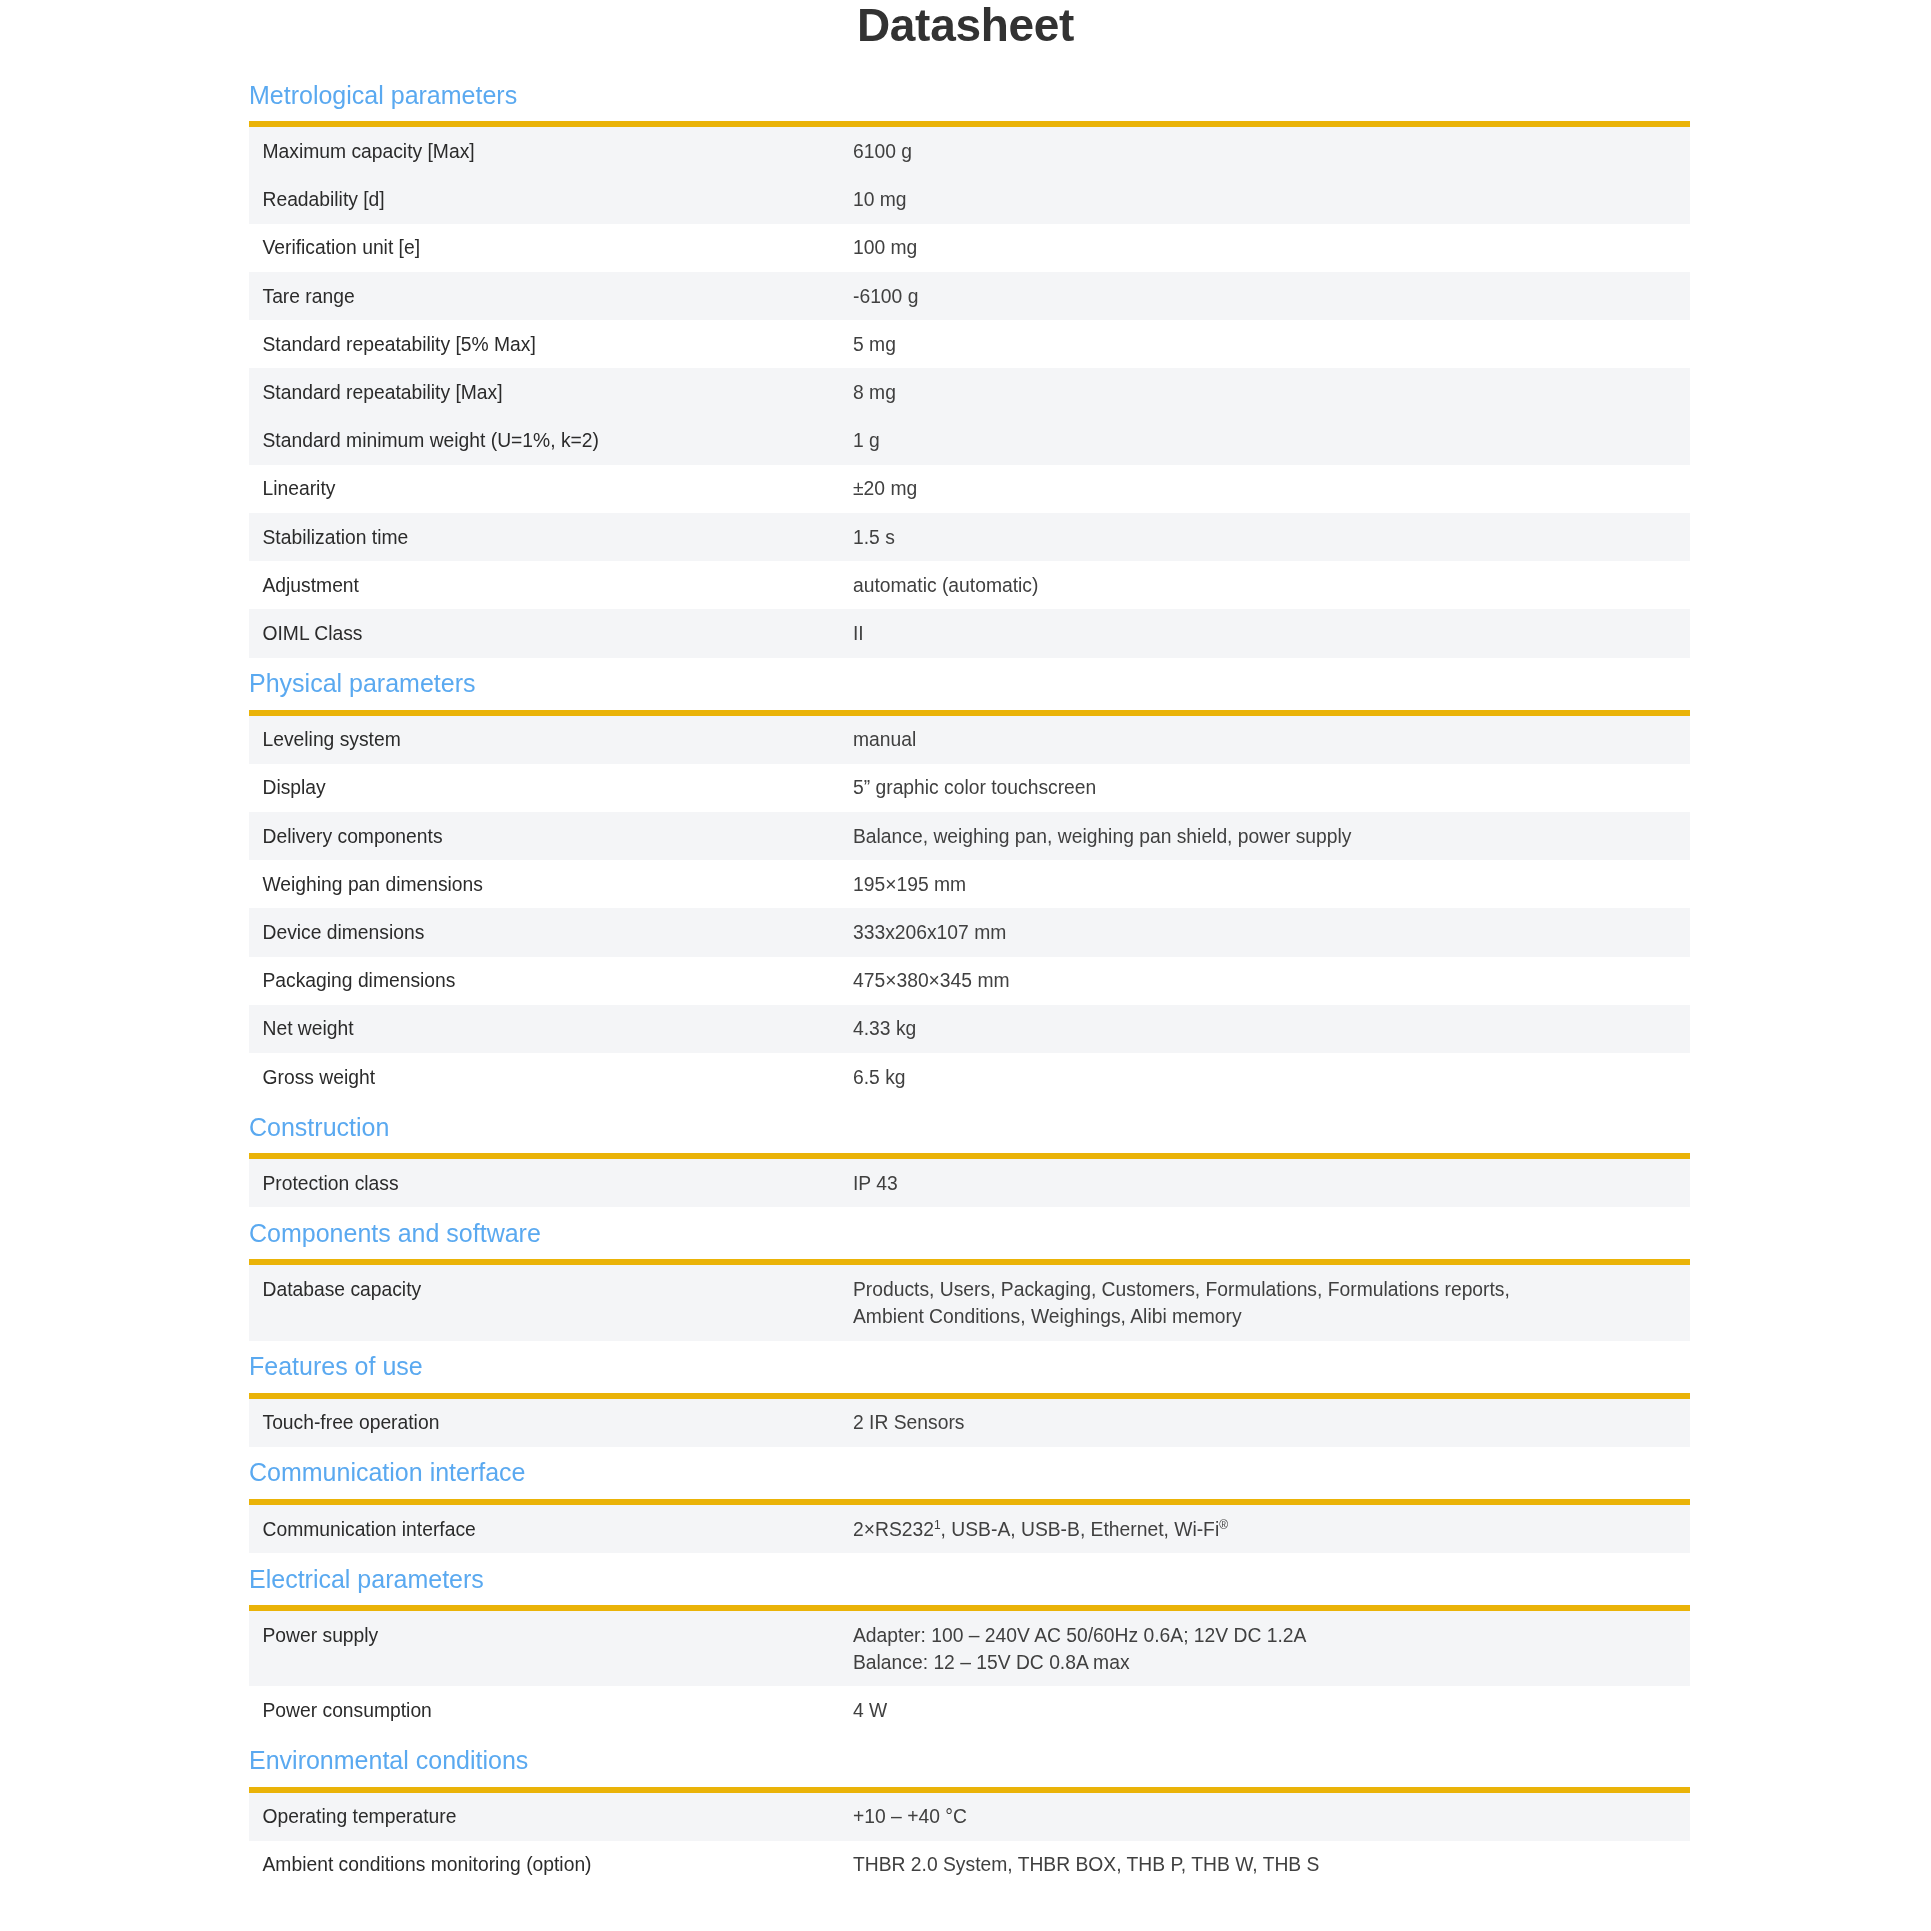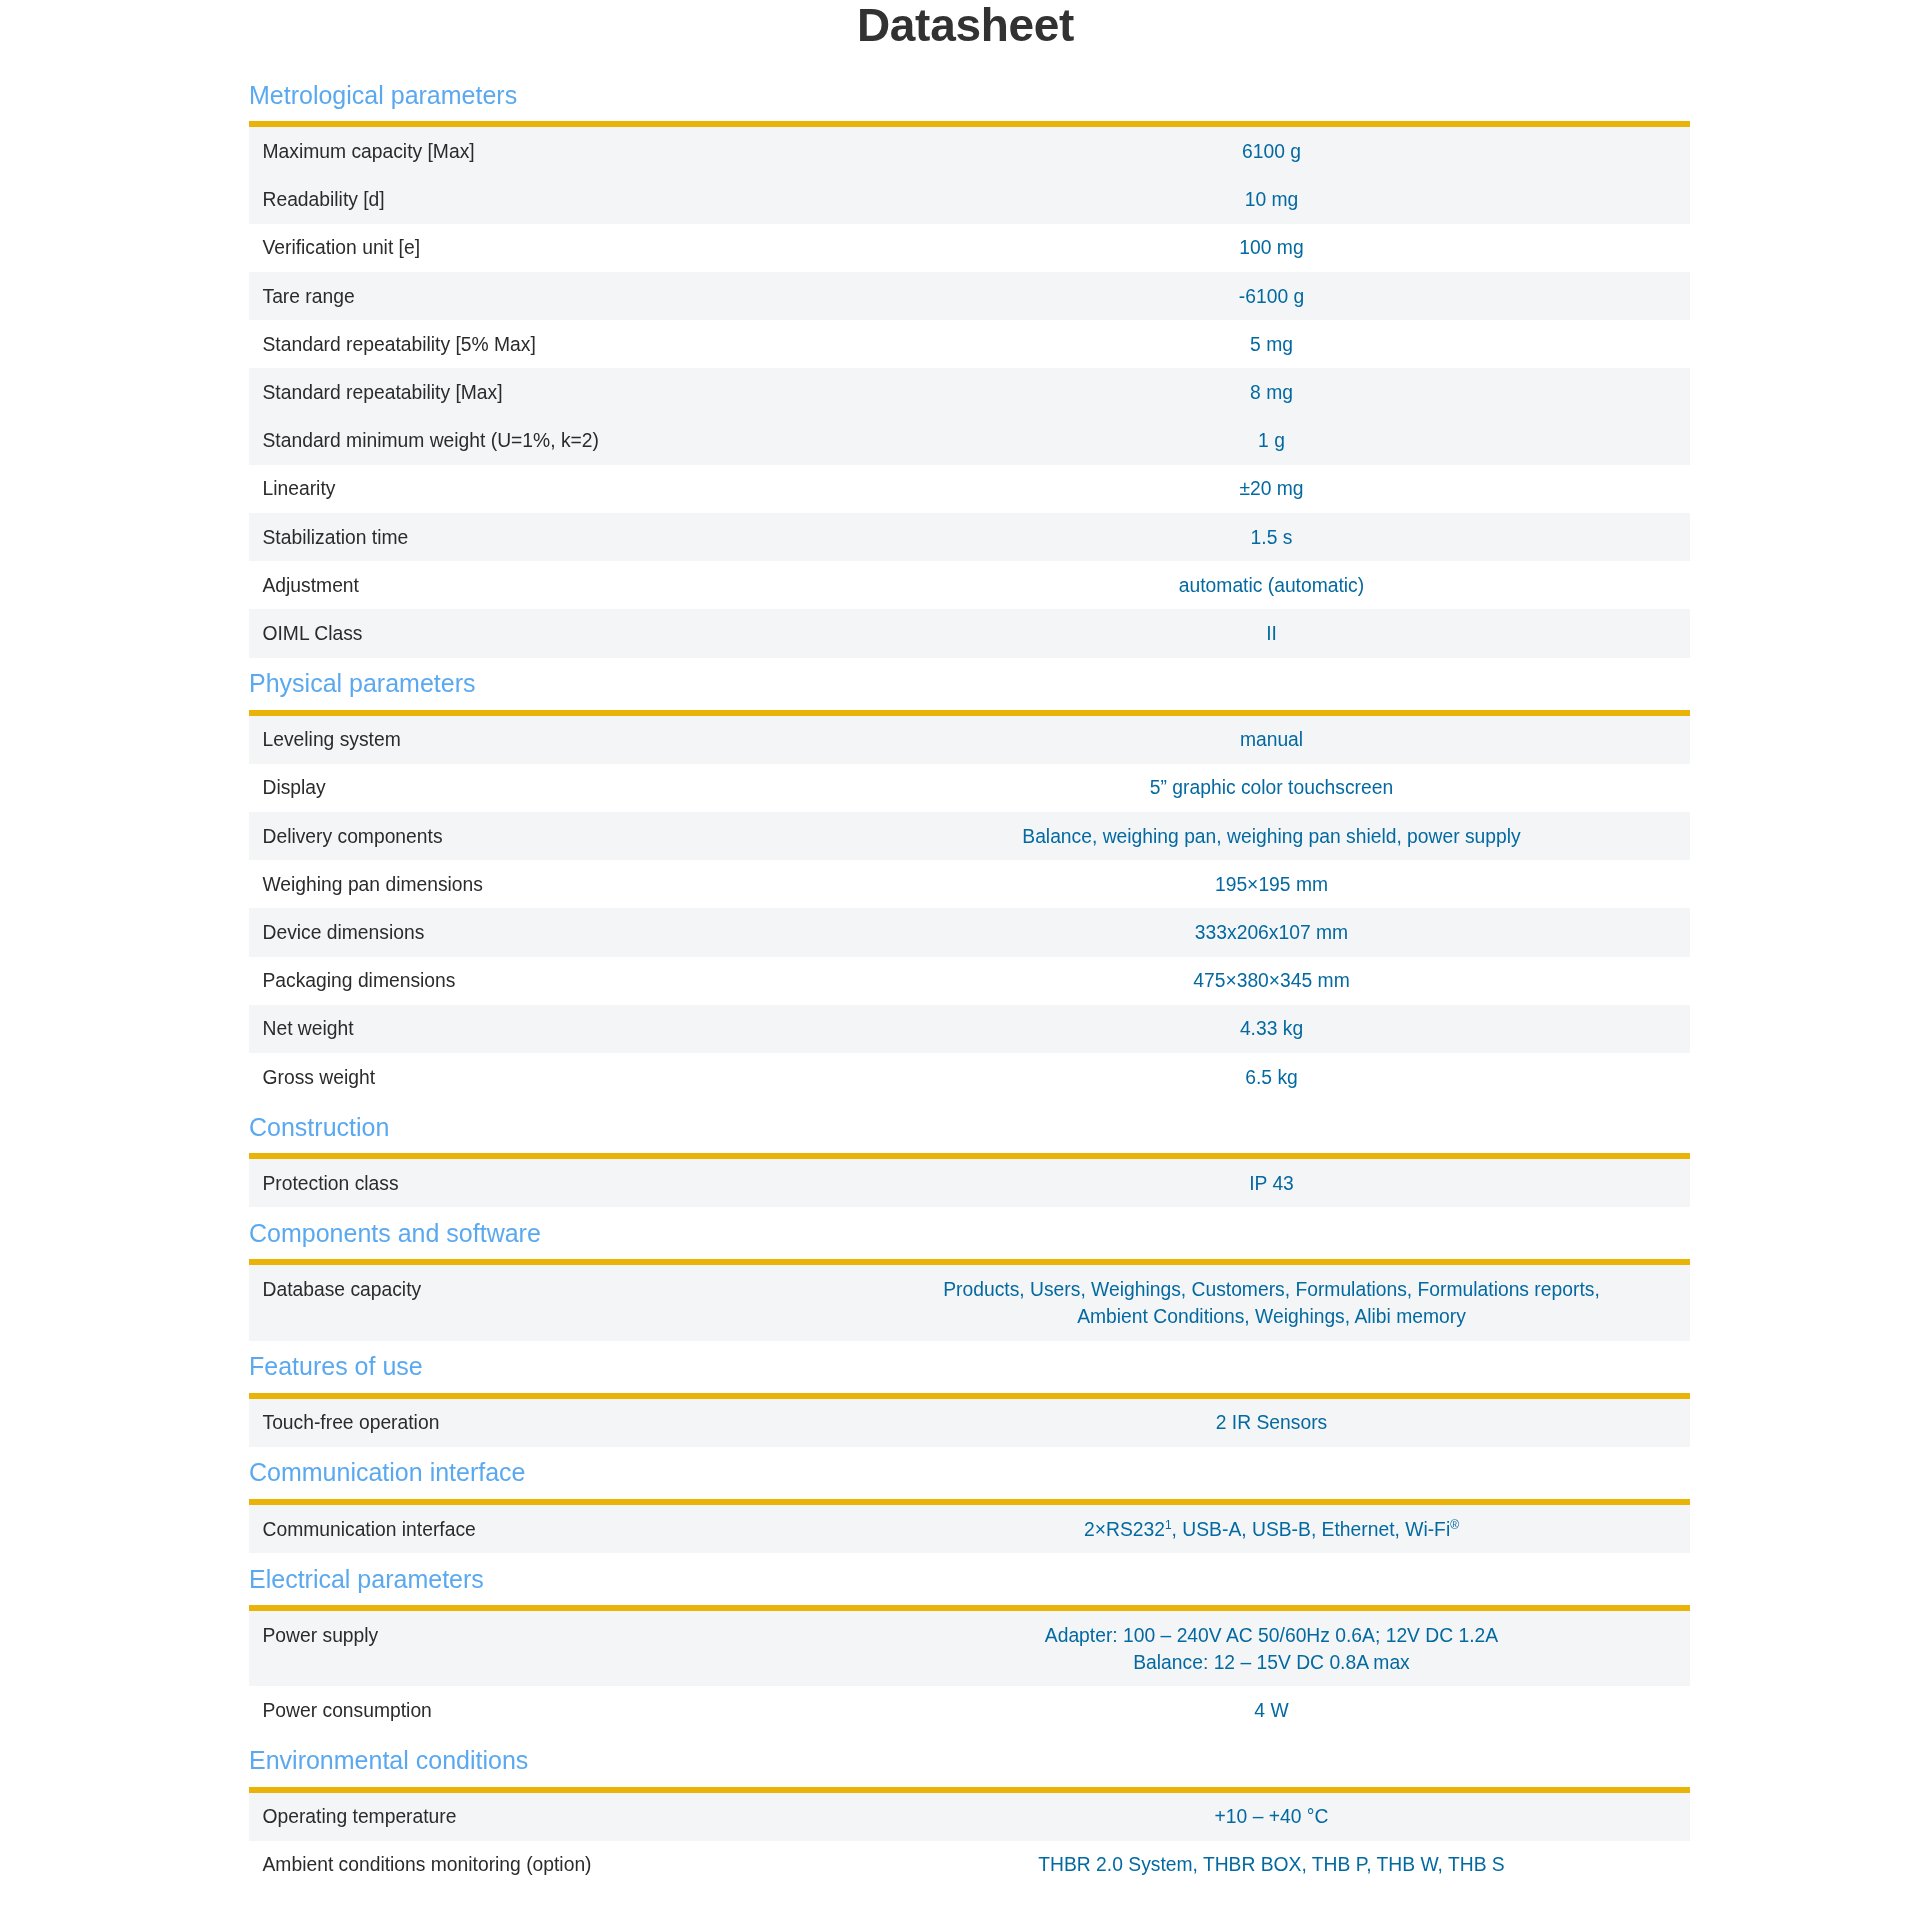--- a/index.html
+++ b/index.html
@@ -69,22 +69,21 @@
     vertical-align: top;
     border: none;
   }
   .table td.key {
     width: 577px;
     padding-left: 13.5px;
     color: #2b2b2b;
   }
   .table td.val {
     padding-left: 13.5px;
-    color: #0369a1;
-    text-align: center;
+    color: #404040;
   }
   .table td.val .line + .line {
     display: block;
   }
   .line { display: block; }
   sup {
     font-size: 0.62em;
     vertical-align: super;
     line-height: 0;
   }
@@ -199,21 +198,21 @@
           </tbody>
         </table>
       </div>
       <div class="section">
         <h2 class="section-title spaced">Components and software</h2>
         <table class="table">
           <tbody>
             <tr class="alt">
               <td class="key">Database capacity</td>
               <td class="val">
-                <span class="line">Products, Users, Weighings, Customers, Formulations, Formulations reports,</span>
+                <span class="line">Products, Users, Packaging, Customers, Formulations, Formulations reports,</span>
                 <span class="line">Ambient Conditions, Weighings, Alibi memory</span>
               </td>
             </tr>
           </tbody>
         </table>
       </div>
       <div class="section">
         <h2 class="section-title spaced">Features of use</h2>
         <table class="table">
           <tbody>

